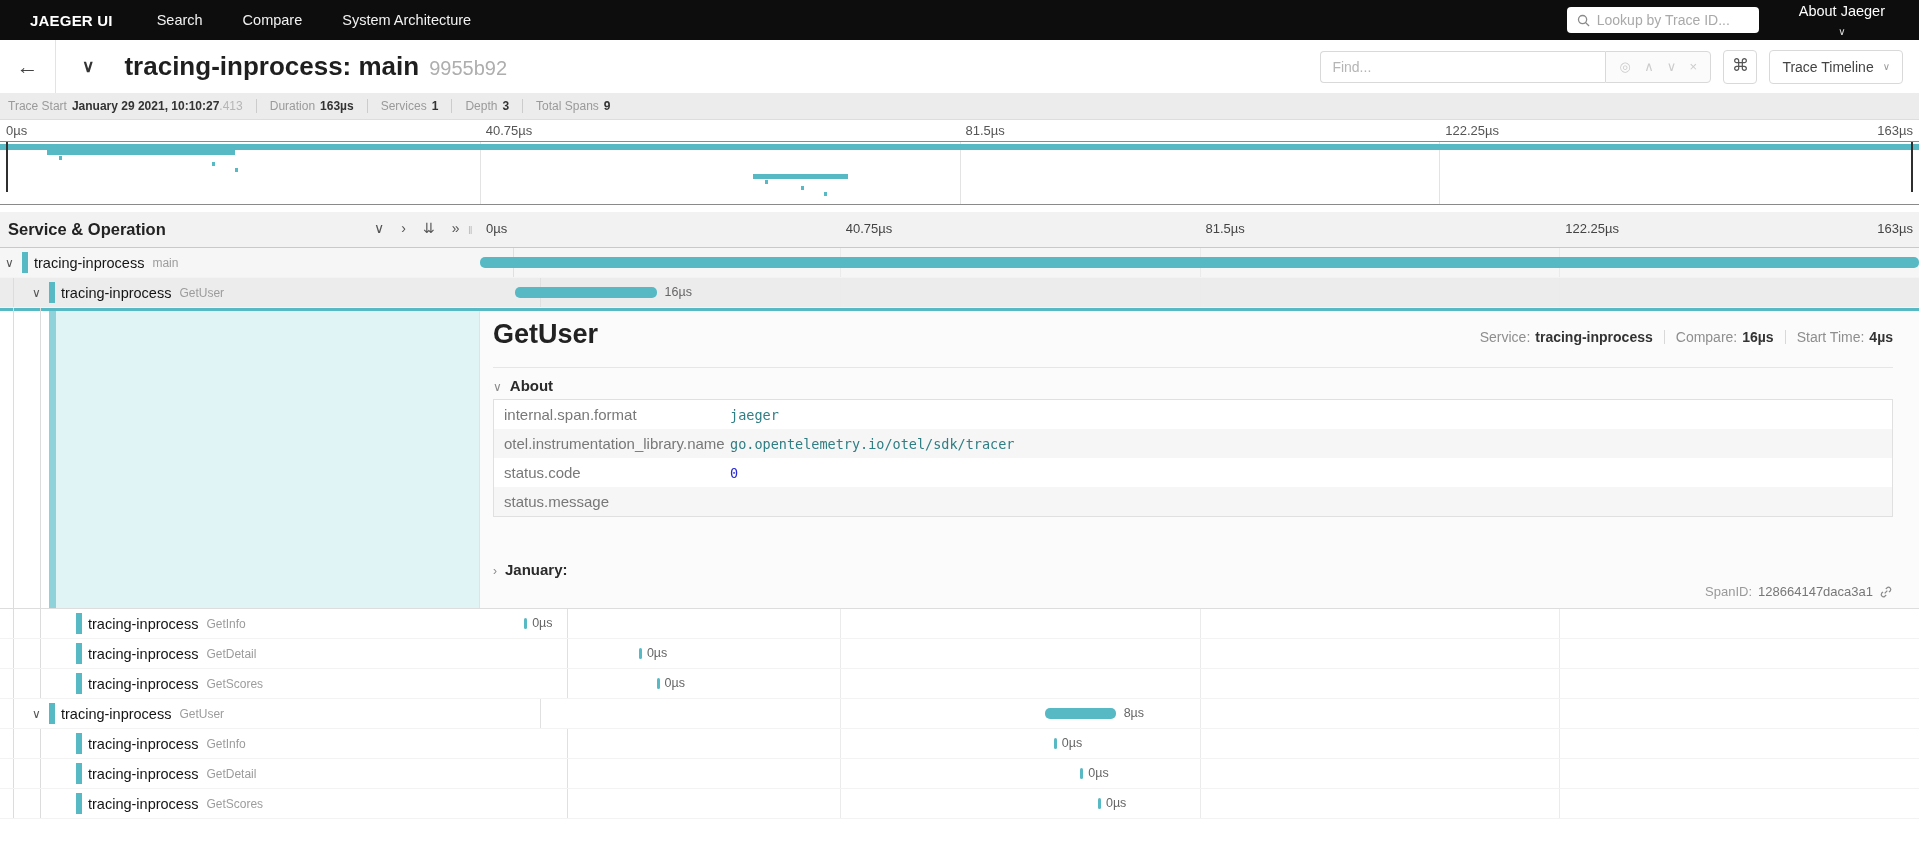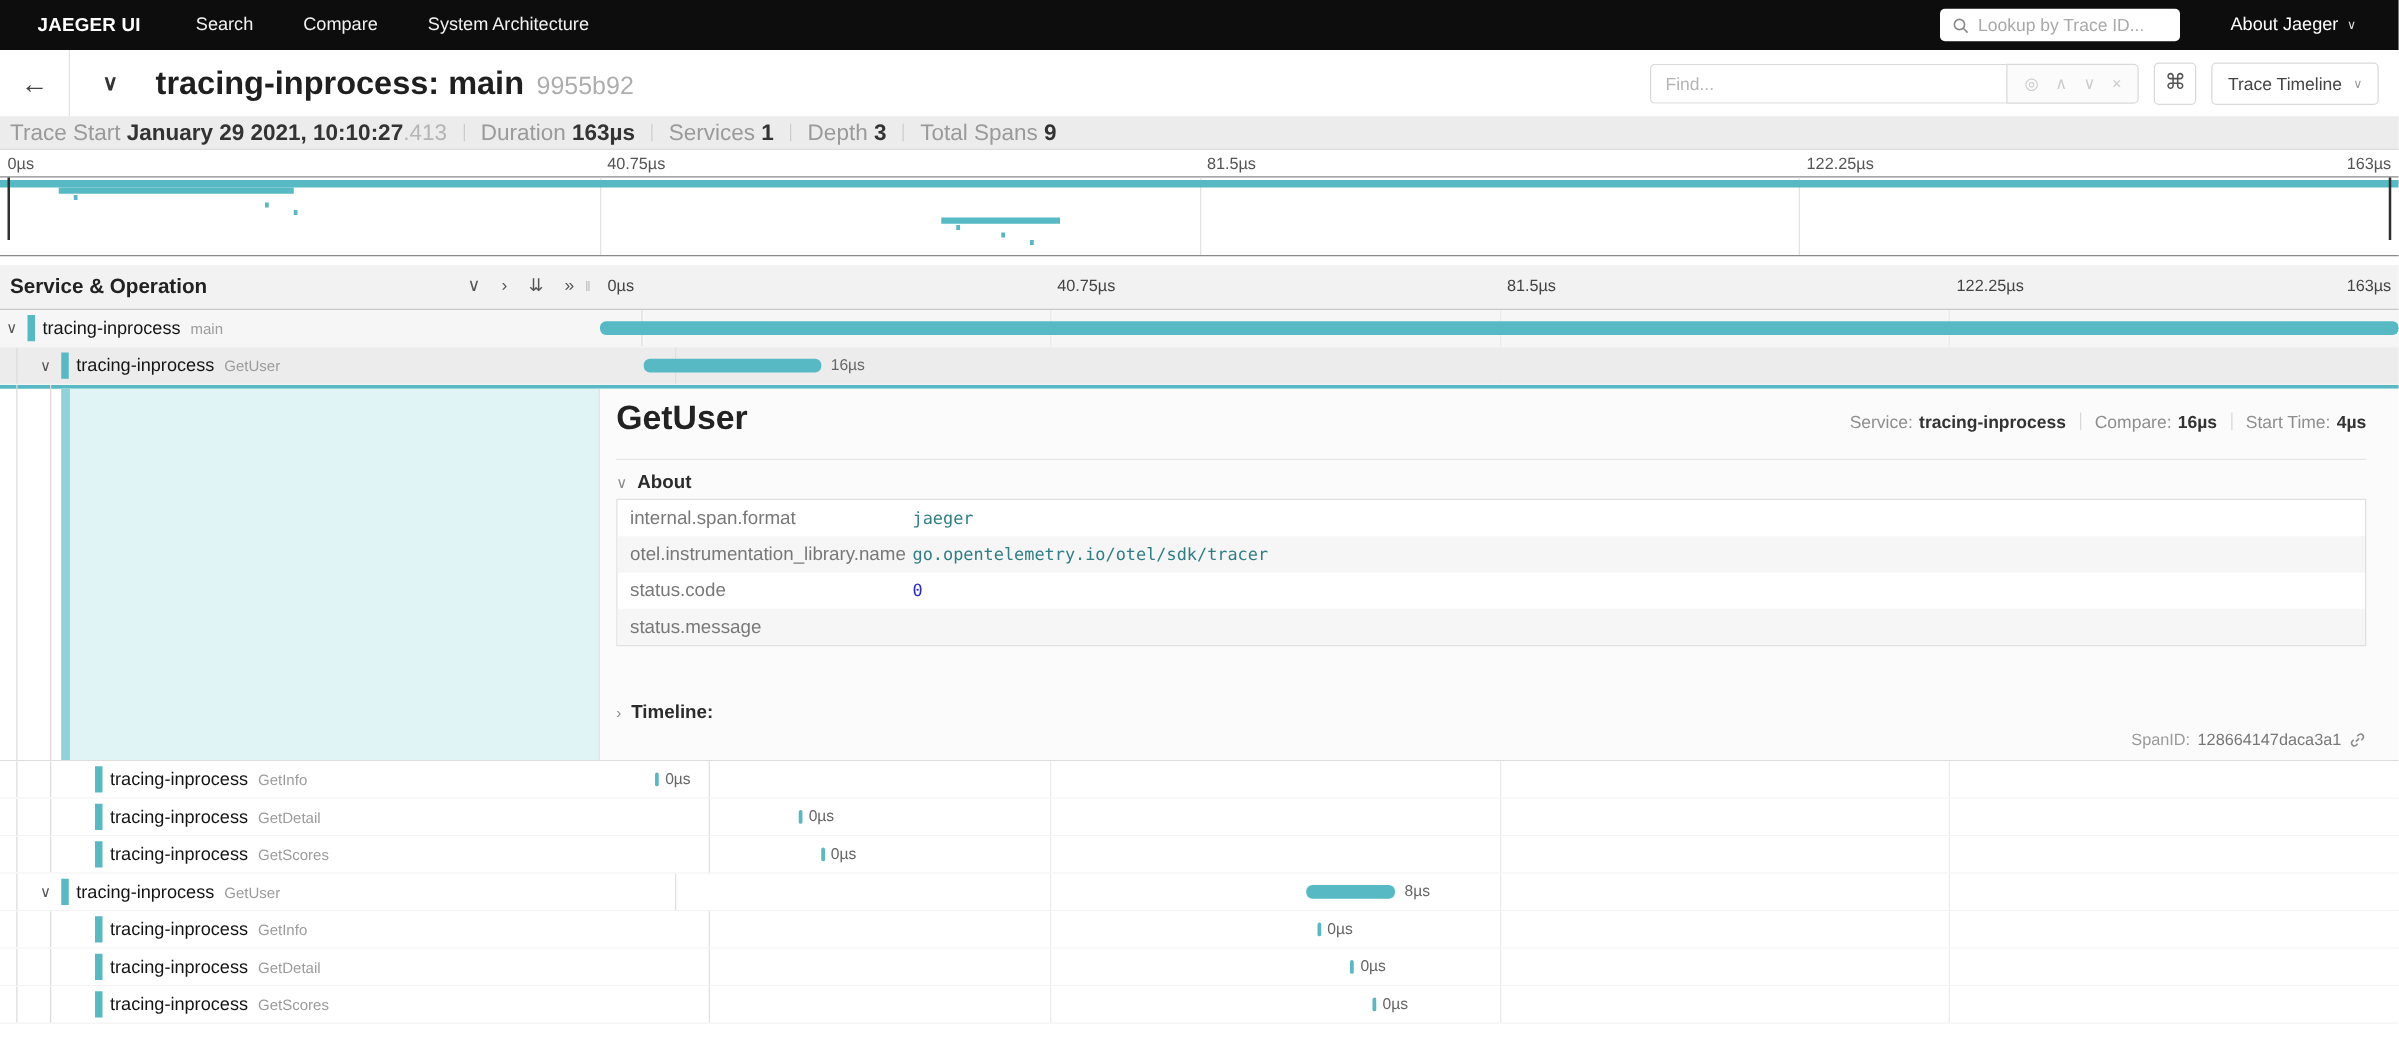--- a/index.html
+++ b/index.html
@@ -5,21 +5,21 @@
   html,body{margin:0;padding:0;}
   body{width:1919px;height:846px;position:relative;overflow:hidden;background:#fff;
        font-family:"Liberation Sans",sans-serif;color:#222;}
   
   .topnav{height:40px;background:#0d0d0d;display:flex;align-items:center;color:#fff;}
   .brand{font-weight:700;font-size:15px;margin:0 44px 0 30px;letter-spacing:.2px;}
   .navlink{font-size:14.5px;color:#f2f2f2;margin-right:40px;cursor:pointer;}
   .nav-spacer{flex:1;}
   .trace-lookup{width:172px;height:26px;background:#fff;border-radius:4px;display:flex;
     align-items:center;padding:0 10px;color:#a9a9a9;font-size:14px;gap:7px;}
-  .about{margin:0 34px 0 40px;font-size:14.5px;display:flex;align-items:center;gap:7px;}
+  .about{margin:0 34px 0 40px;font-size:14.5px;display:flex;align-items:center;gap:7px;flex-direction:column;}
   .caret{font-size:10px;opacity:.85;}
   
   .trace-bar{height:53px;background:#fff;display:flex;align-items:center;}
   .back-btn{width:55px;height:100%;line-height:53px;text-align:center;font-size:22px;color:#444;
     border-right:1px solid #e3e3e3;cursor:pointer;}
   .title-chev{font-size:17px;font-weight:700;color:#333;margin:0 14px 0 26px;cursor:pointer;}
   .trace-title{font-size:26px;font-weight:700;color:#1f1f1f;margin:16px;}
   .trace-slug{font-size:20px;font-weight:400;color:#aeaeae;margin-left:10px;}
   .find-group{display:flex;margin-left:auto;height:32px;}
   .find-input{width:262px;border:1px solid #d9d9d9;border-right:none;border-radius:4px 0 0 4px;
@@ -28,21 +28,21 @@
   .find-addon{width:104px;border:1px solid #d9d9d9;border-radius:0 4px 4px 0;background:#fbfbfb;
     display:flex;align-items:center;justify-content:space-evenly;color:#ccc;font-size:13px;}
   .find-addon span{cursor:pointer;}
   .kbd-btn{margin-left:12px;width:32px;height:32px;border:1px solid #d9d9d9;border-radius:4px;
     text-align:center;line-height:30px;color:#555;font-size:17px;cursor:pointer;background:#fff;}
   .view-select{margin:0 16px 0 12px;height:32px;border:1px solid #d9d9d9;border-radius:4px;
     padding:0 12px;font-size:14px;color:#444;display:flex;align-items:center;gap:9px;cursor:pointer;background:#fff;}
   .view-select .caret{color:#888;}
   
   .info-bar{height:26px;background:#ececec;border-bottom:1px solid #ddd;display:flex;
-    align-items:center;padding-left:8px;font-size:18px;color:#9a9a9a;}
+    align-items:center;padding-left:8px;font-size:12px;color:#9a9a9a;}
   .info-item b{color:#333;font-weight:700;margin-left:5px;}
   .info-suffix{color:#b5b5b5;}
   .info-sep{width:1px;height:14px;background:#ccc;margin:0 13px;}
   
   .mm-labels{height:21px;position:relative;font-size:13px;color:#555;background:#fff;}
   .mm-labels .tick{position:absolute;top:3px;}
   .mm-canvas{height:62px;position:relative;background:#fff;border-top:1px solid #8a8a8a;
     border-bottom:1px solid #8a8a8a;cursor:crosshair;}
   .mm-grid{position:absolute;top:0;bottom:0;width:1px;background:#e3e3e3;}
   .mm-handle{position:absolute;top:0;width:2px;height:50px;background:#2f2f2f;cursor:ew-resize;}
@@ -259,21 +259,21 @@
           <div class="tag-row">
             <div class="tag-key">status.code</div>
             <div class="tag-val num">0</div>
           </div>
           <div class="tag-row">
             <div class="tag-key">status.message</div>
             <div class="tag-val"></div>
           </div>
         </div>
     <div class="dp-process">
-      <span class="hdr-chev">›</span><span>Timeline:</span>
+      <span class="hdr-chev">›</span><span>January:</span>
     </div>
     <div class="dp-spanid">
       <span>SpanID:</span>
       <b>128664147daca3a1</b>
       <span class="link-icon">
         <svg width="14" height="14" viewBox="0 0 16 16">
               <path d="M6.5 9.5l3-3" stroke="#8a8a8a" stroke-width="1.4" fill="none"></path>
               <path d="M7.8 4.6l1.6-1.6a2.6 2.6 0 013.6 3.6l-1.6 1.6" stroke="#8a8a8a" stroke-width="1.4" fill="none"></path>
               <path d="M8.2 11.4l-1.6 1.6a2.6 2.6 0 01-3.6-3.6l1.6-1.6" stroke="#8a8a8a" stroke-width="1.4" fill="none"></path>
             </svg>

